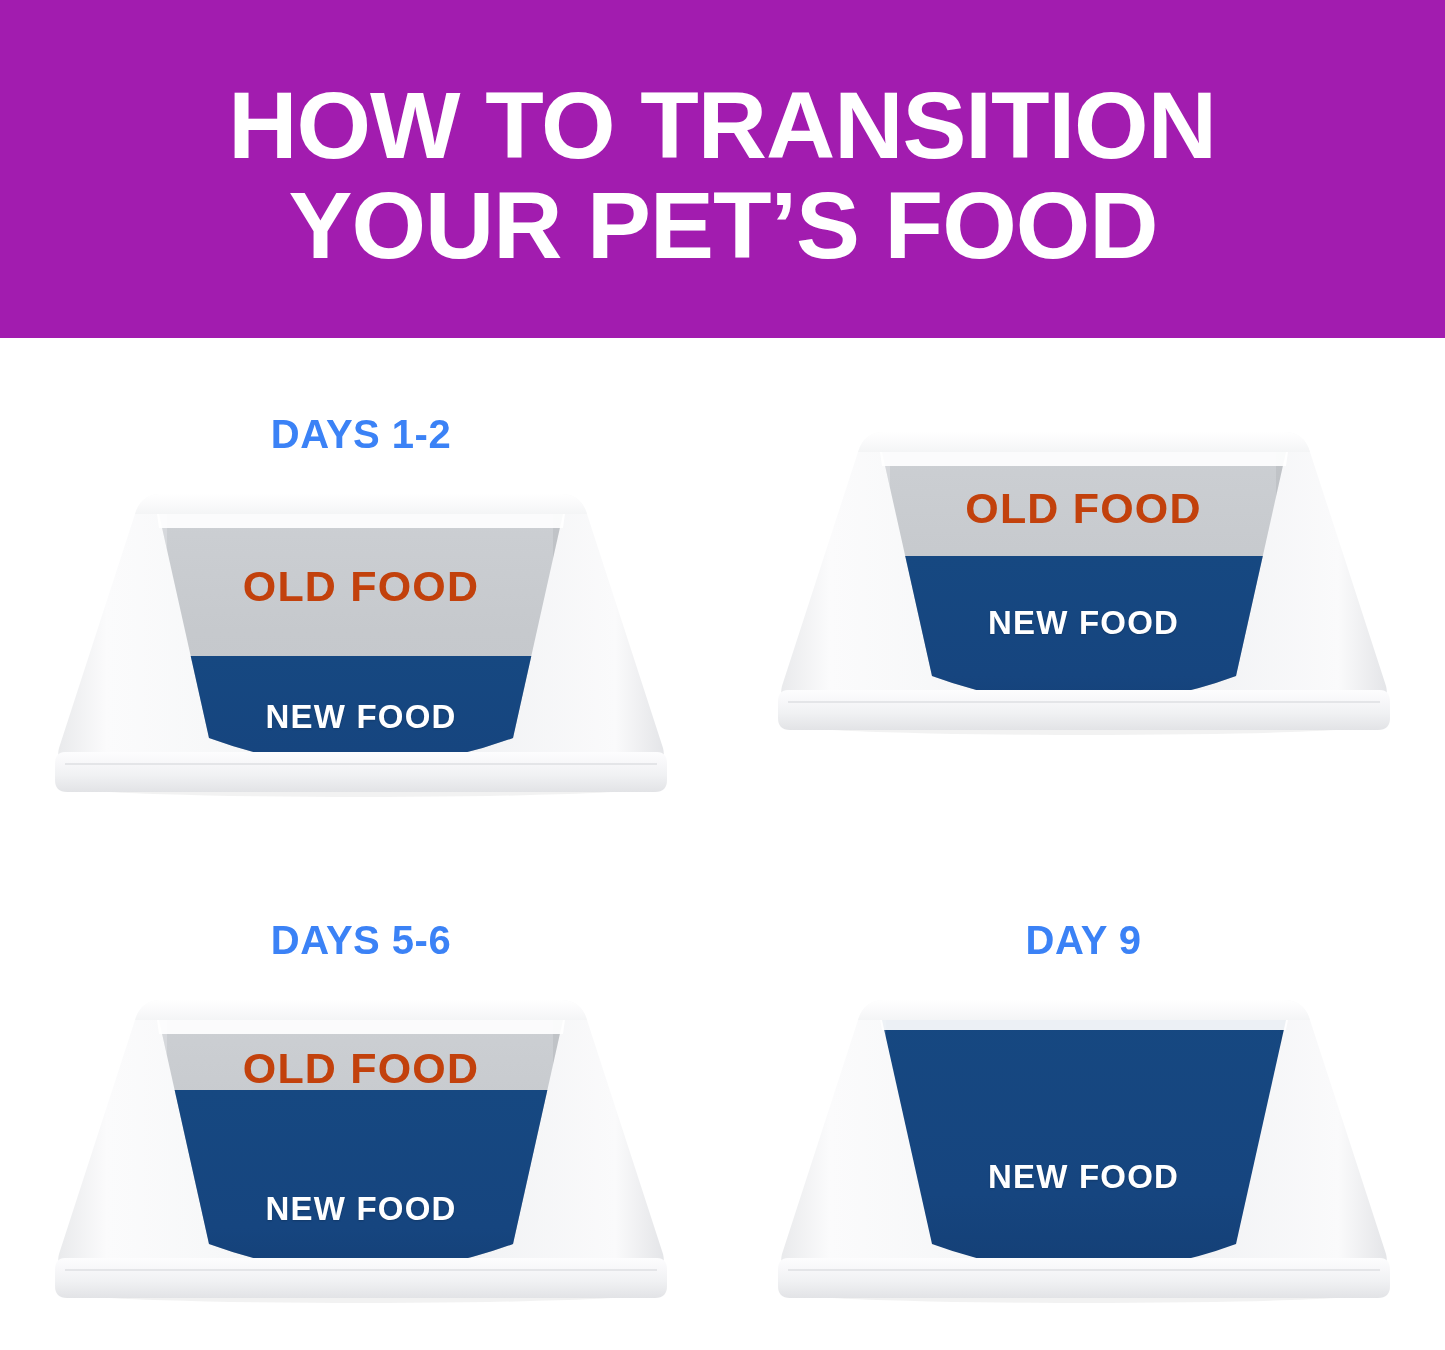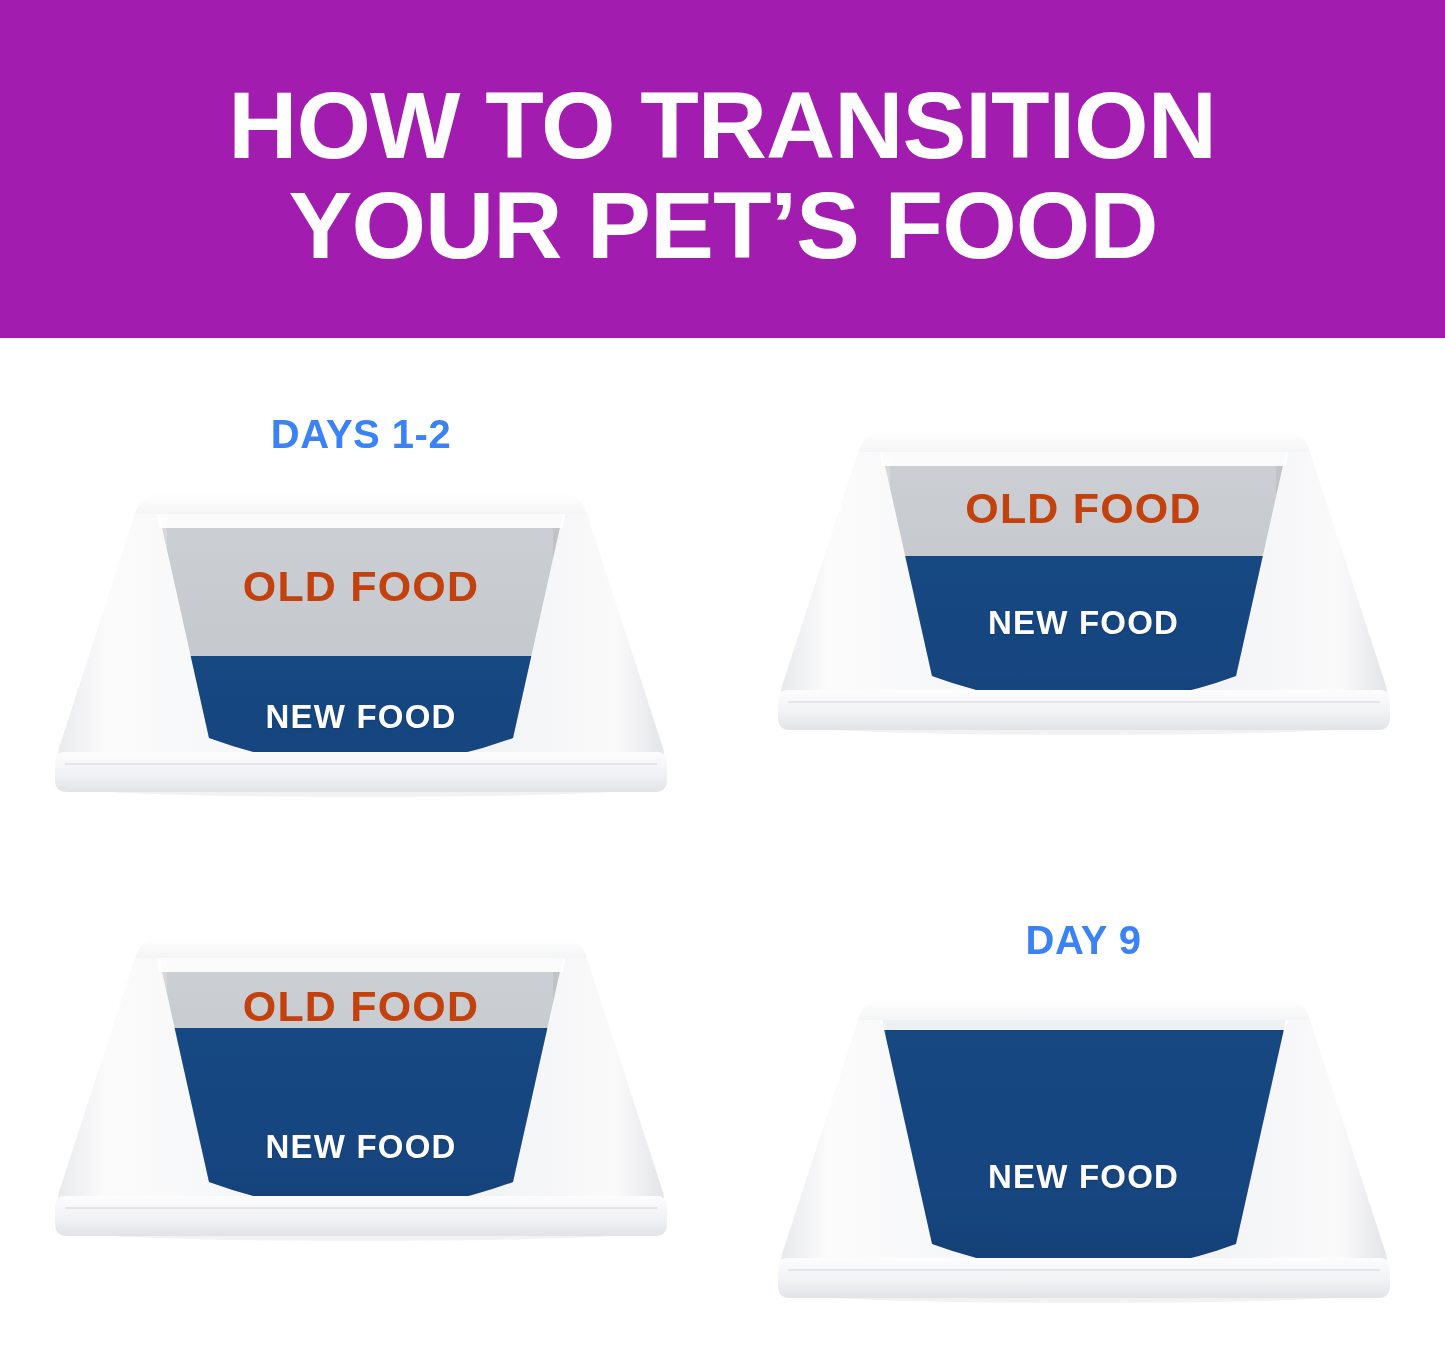--- a/index.html
+++ b/index.html
@@ -222,20 +222,21 @@
         <path d="M116,38 L524,38 L522,52 L118,52 Z" fill="#ffffff" opacity="0.92"></path>
         <path d="M24,276 Q14,276 14,288 L14,304 Q14,316 26,316 L614,316 Q626,316 626,304 L626,288 Q626,276 616,276 Z" fill="url(#baseGrad1)"></path>
         <line x1="24" y1="288" x2="616" y2="288" stroke="#dcdee1" stroke-width="1.5" opacity="0.9"></line>
       </svg>
       <div class="food-label label-old" style="top:70px">OLD FOOD</div>
       <div class="food-label label-new" style="top:190px">NEW FOOD</div>
     </div>
   </div>
 
   <div class="bowl-panel">
+    <div class="panel-title">DAYS 5-6</div>
     <div class="bowl-wrap">
       <svg class="bowl-svg" viewBox="0 0 640 330">
         <defs>
           <linearGradient id="bodyGrad2" x1="0" y1="0" x2="1" y2="0">
             <stop offset="0%" stop-color="#e9eaec"></stop>
             <stop offset="8%" stop-color="#fbfbfc"></stop>
             <stop offset="30%" stop-color="#f6f7f8"></stop>
             <stop offset="70%" stop-color="#f2f3f5"></stop>
             <stop offset="92%" stop-color="#fafafb"></stop>
             <stop offset="100%" stop-color="#e4e5e8"></stop>

